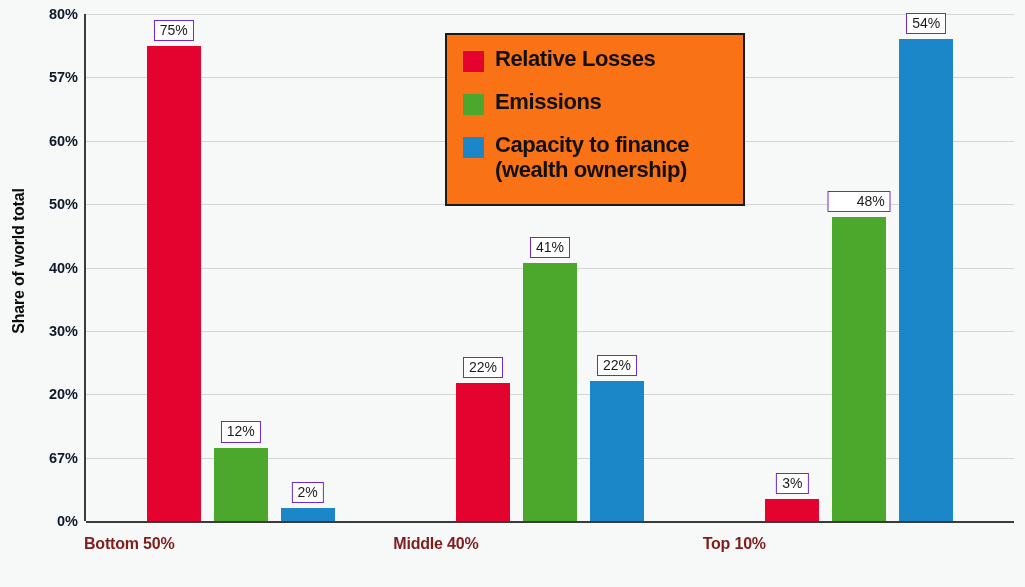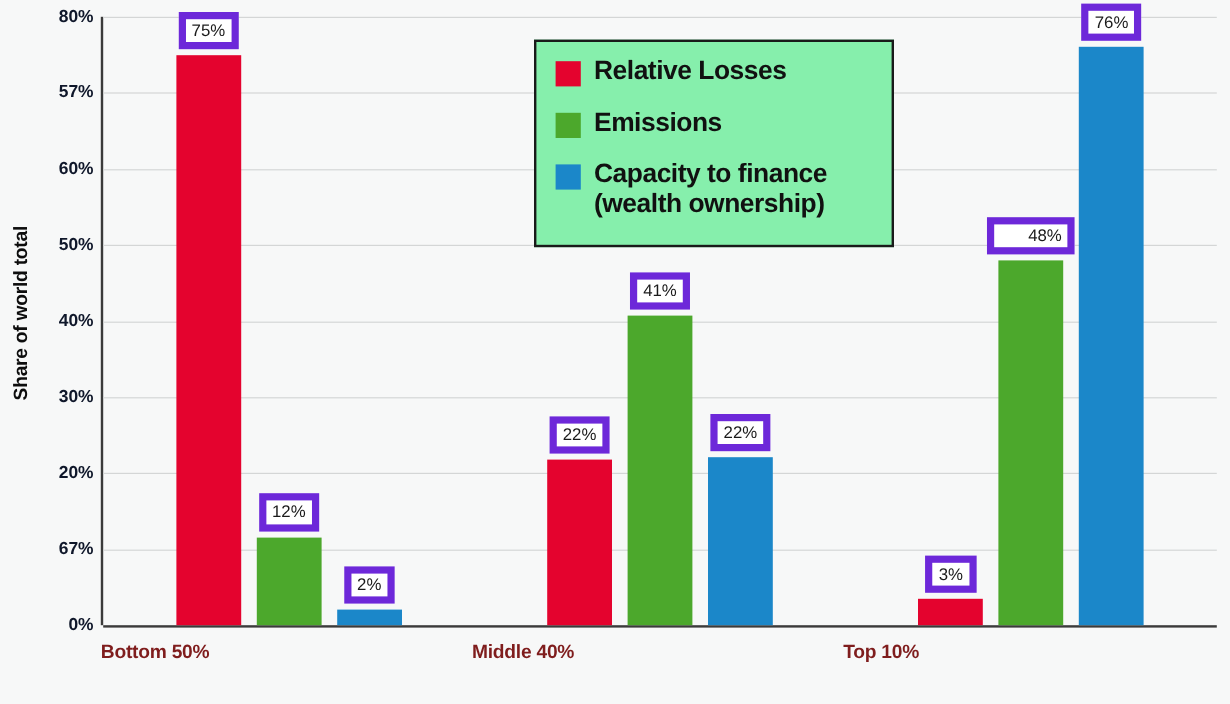--- a/index.html
+++ b/index.html
@@ -116,21 +116,21 @@
   }
   .bar.series-relative-losses { background: #e4032e; }
   .bar.series-emissions       { background: #4ca82c; }
   .bar.series-capacity        { background: #1b87c9; }
 
   .bar-label {
     position: absolute;
     left: 50%;
     transform: translateX(-50%);
     background: #ffffff;
-    border: 6px solid #6d28d9;
+    border: 1px solid #6d28d9;
     padding: 1px 5px 2px 5px;
     font-size: 14px;
     color: #1a1a1a;
     line-height: 1.15;
     white-space: nowrap;
   }
 
   
   .cat-labels {
     position: absolute;
@@ -148,21 +148,21 @@
     color: #7f1d1d;
     letter-spacing: -0.2px;
   }
 
   
   .legend {
     position: absolute;
     left: 445px;
     top: 33px;
     width: 300px;
-    background: #86efac;
+    background: #f97316;
     border: 2px solid #1a1a1a;
     padding: 12px 14px 12px 16px;
     box-sizing: border-box;
   }
   .legend-item {
     display: flex;
     align-items: flex-start;
     margin-bottom: 18px;
   }
   .legend-item:last-child { margin-bottom: 10px; }
@@ -250,21 +250,21 @@
           <div class="bar-wrap">
             <div class="bar series-relative-losses" style="height: 21.5475px;"></div>
             <div class="bar-label" style="bottom: 26.5475px;">3%</div>
           </div>
           <div class="bar-wrap">
             <div class="bar series-emissions" style="height: 304.2px;"></div>
             <div class="bar-label" style="bottom: 309.2px; padding-left: 28px;">48%</div>
           </div>
           <div class="bar-wrap">
             <div class="bar series-capacity" style="height: 481.65px;"></div>
-            <div class="bar-label" style="bottom: 486.65px;">76%</div>
+            <div class="bar-label" style="bottom: 486.65px;">54%</div>
           </div>
         </div>
       </div>
   </div>
 
   <div class="cat-labels">
       <div class="cat-label">Bottom 50%</div>
       <div class="cat-label">Middle 40%</div>
       <div class="cat-label">Top 10%</div>
     </div>

